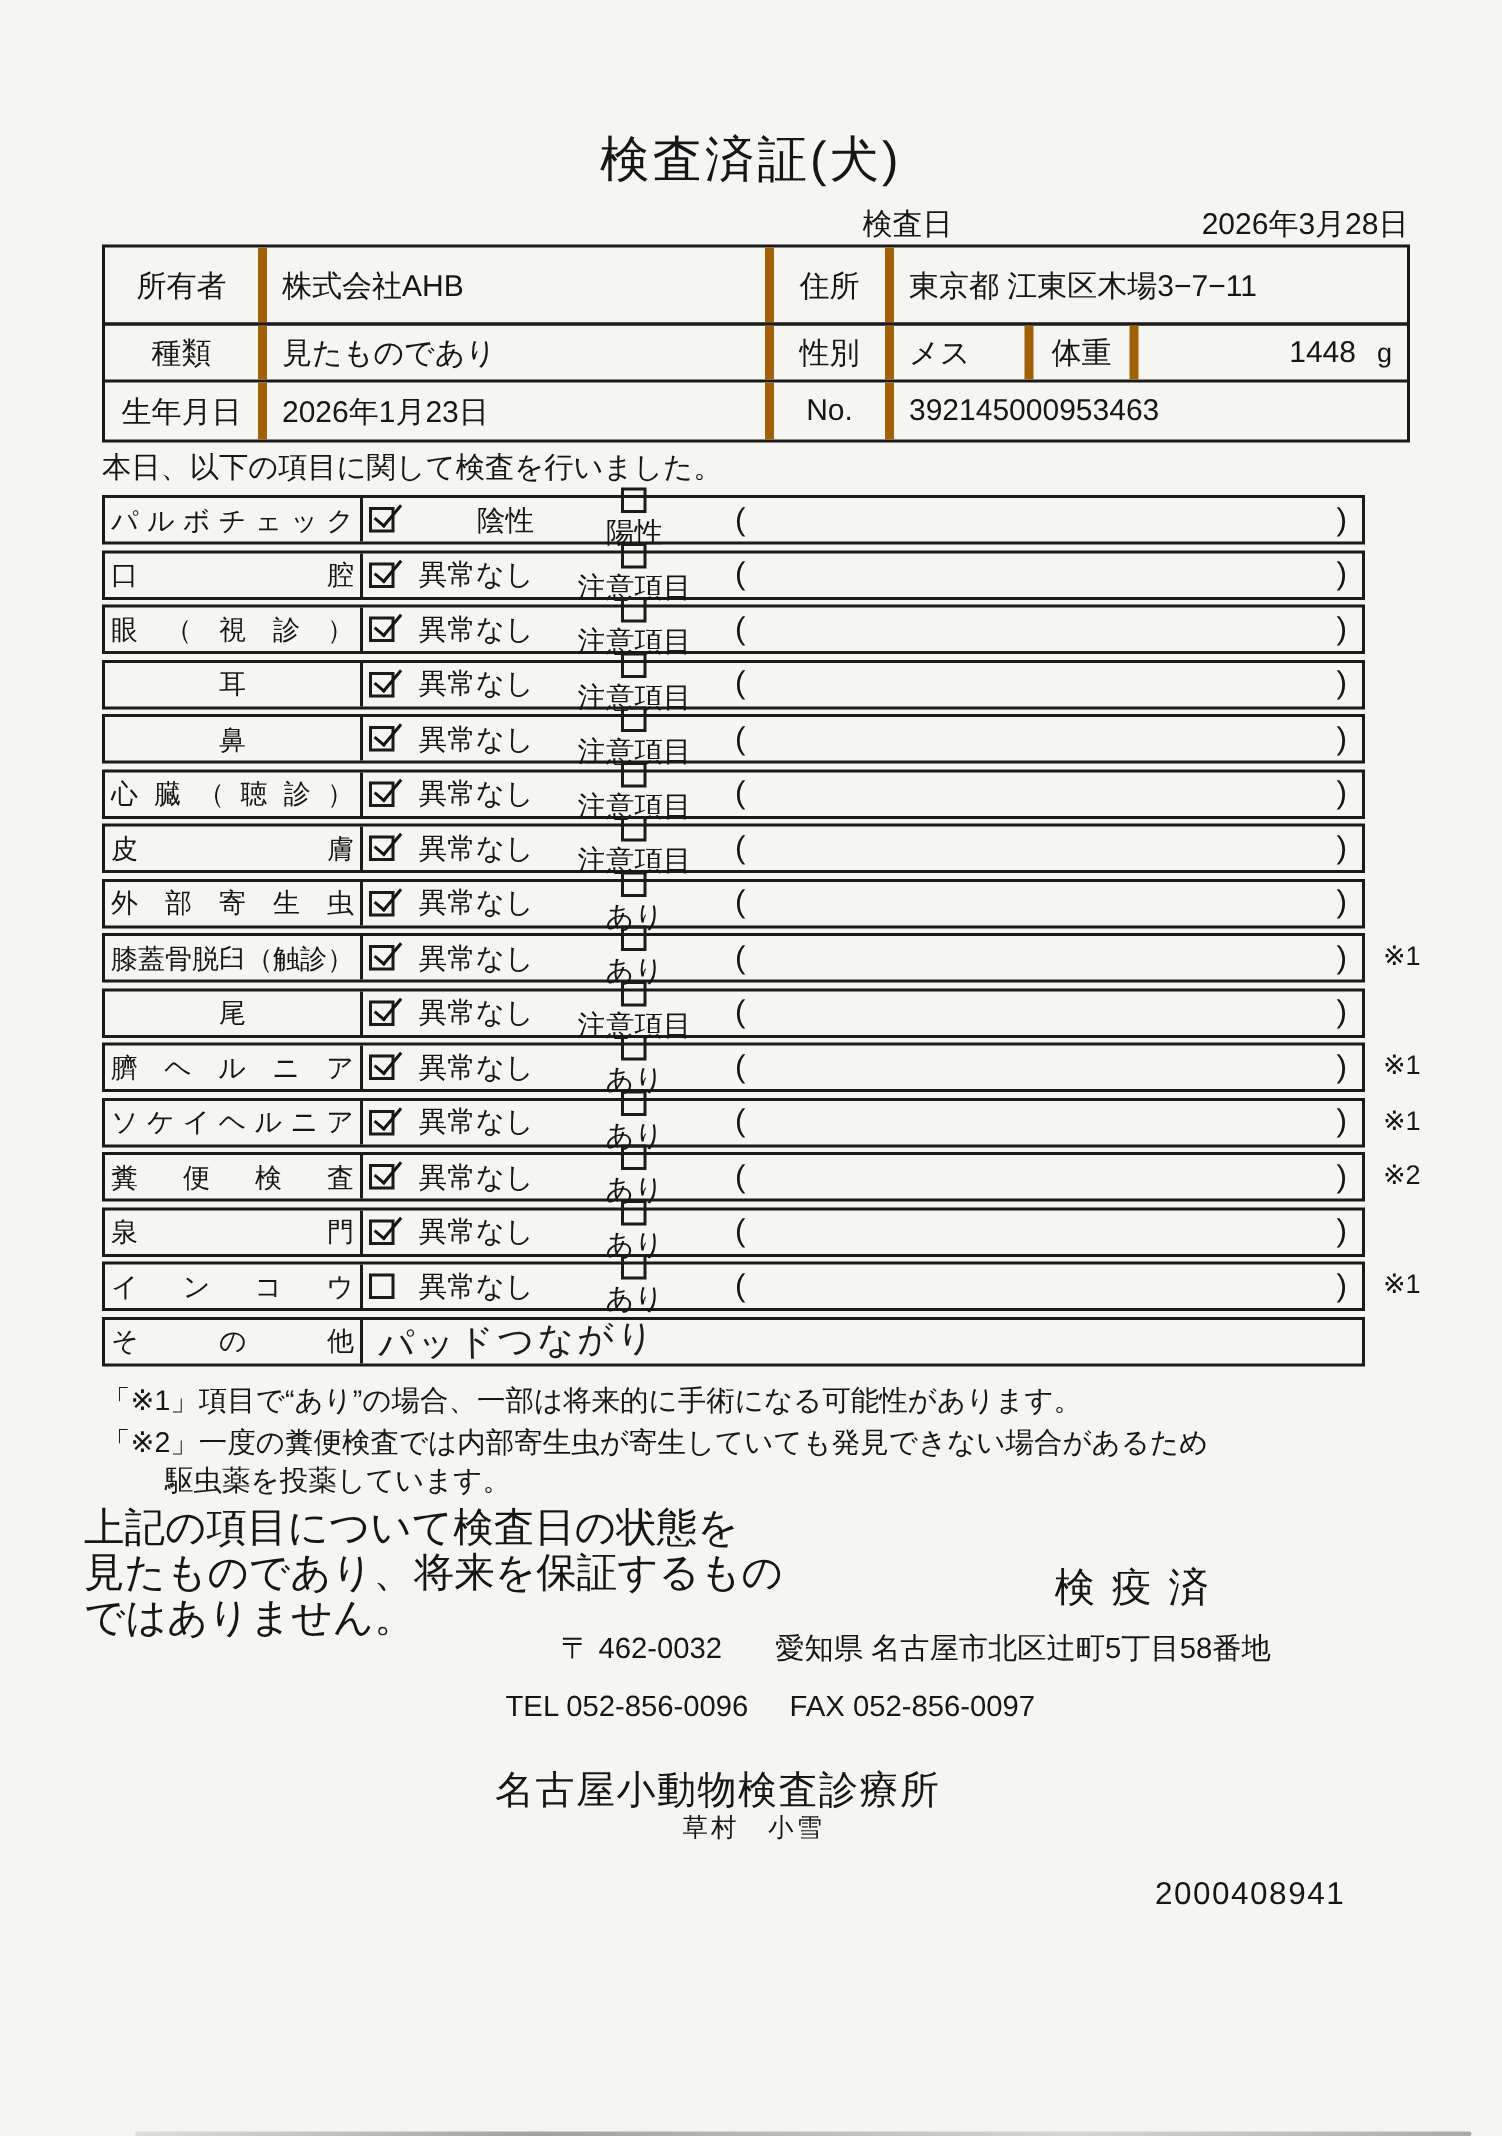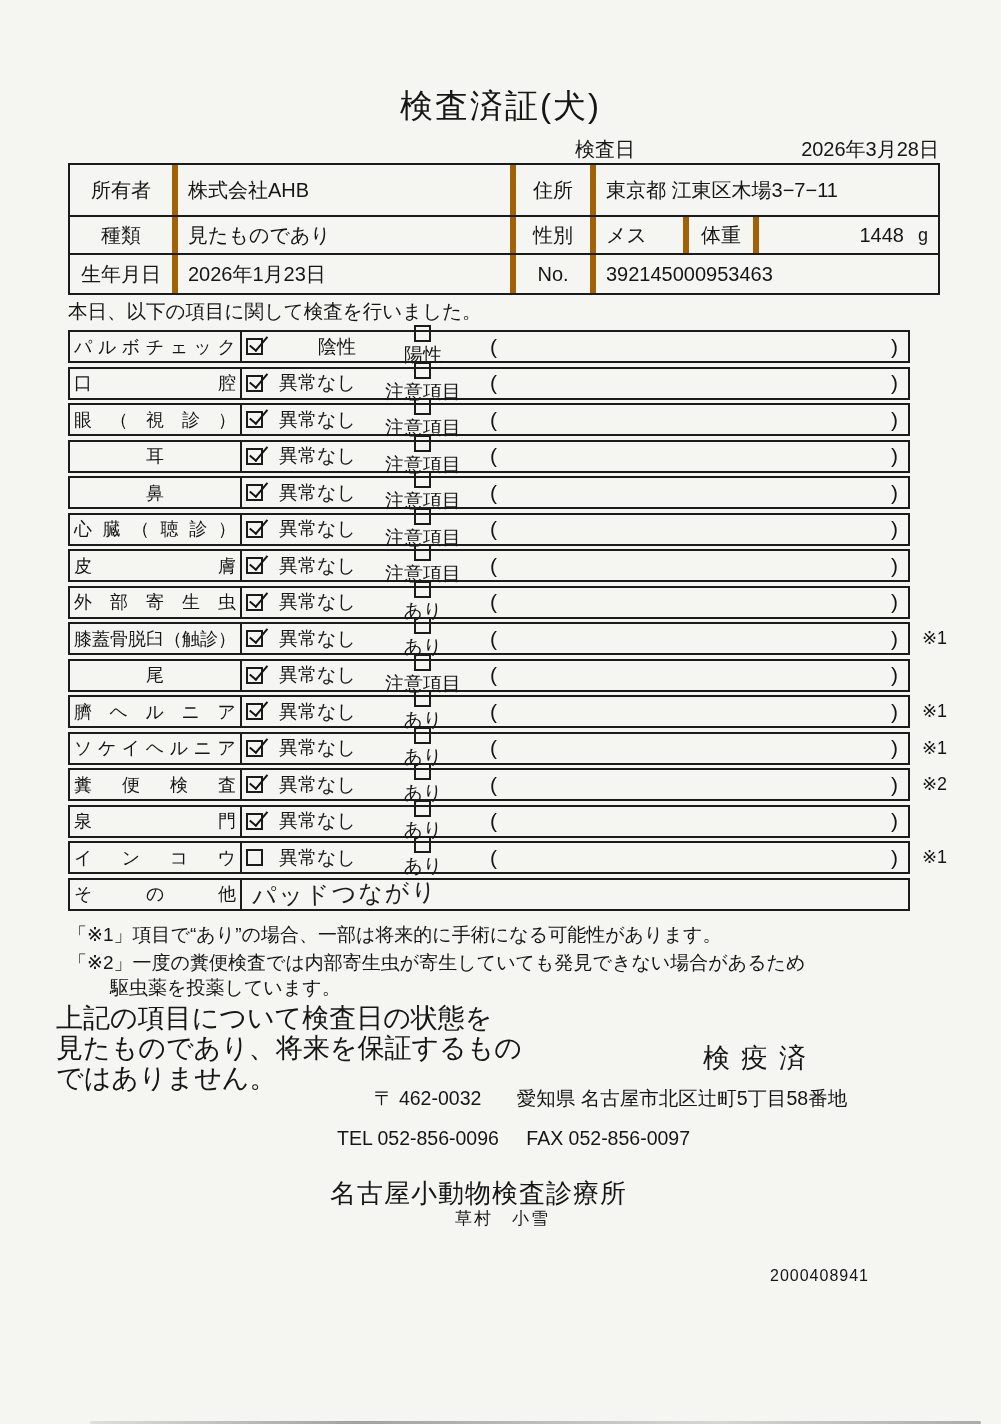--- a/index.html
+++ b/index.html
@@ -65,21 +65,21 @@
   .stmt{left:56px;font-size:27px;line-height:30px;white-space:nowrap;}
   .s1{top:1003px;} .s2{top:1033px;} .s3{top:1063px;}
   .stamp{top:1040px;left:703px;font-size:27px;letter-spacing:11px;white-space:nowrap;}
   
   .postal-line{top:1085px;left:330px;font-size:19.5px;white-space:nowrap;margin-left:44px;}
   .postal-line .addr{margin-left:30px;}
   .tel-line{top:1127px;left:337px;font-size:19.5px;white-space:nowrap;}
   .tel-line .fax{margin-left:22px;}
   .clinic-name{top:1176px;left:330px;font-size:26px;letter-spacing:1px;white-space:nowrap;}
   .vet-name{top:1207px;left:455px;font-size:17px;letter-spacing:2px;white-space:nowrap;}
-  .serial{top:1251px;left:770px;font-size:16px;letter-spacing:1px;margin-top:16px;}
+  .serial{top:1251px;left:770px;font-size:21px;letter-spacing:1px;}
   
   .scan-bottom{bottom:0;left:90px;right:20px;height:3px;background:linear-gradient(to right,rgba(90,90,90,.15),rgba(60,60,60,.45) 30%,rgba(90,90,90,.2) 70%,rgba(60,60,60,.4));border-radius:2px;}
 </style>
 </head>
 <body>
 
 <div class="abs title">検査済証(犬)</div>
 
 <div class="abs date-line">
   <span>検査日</span>

